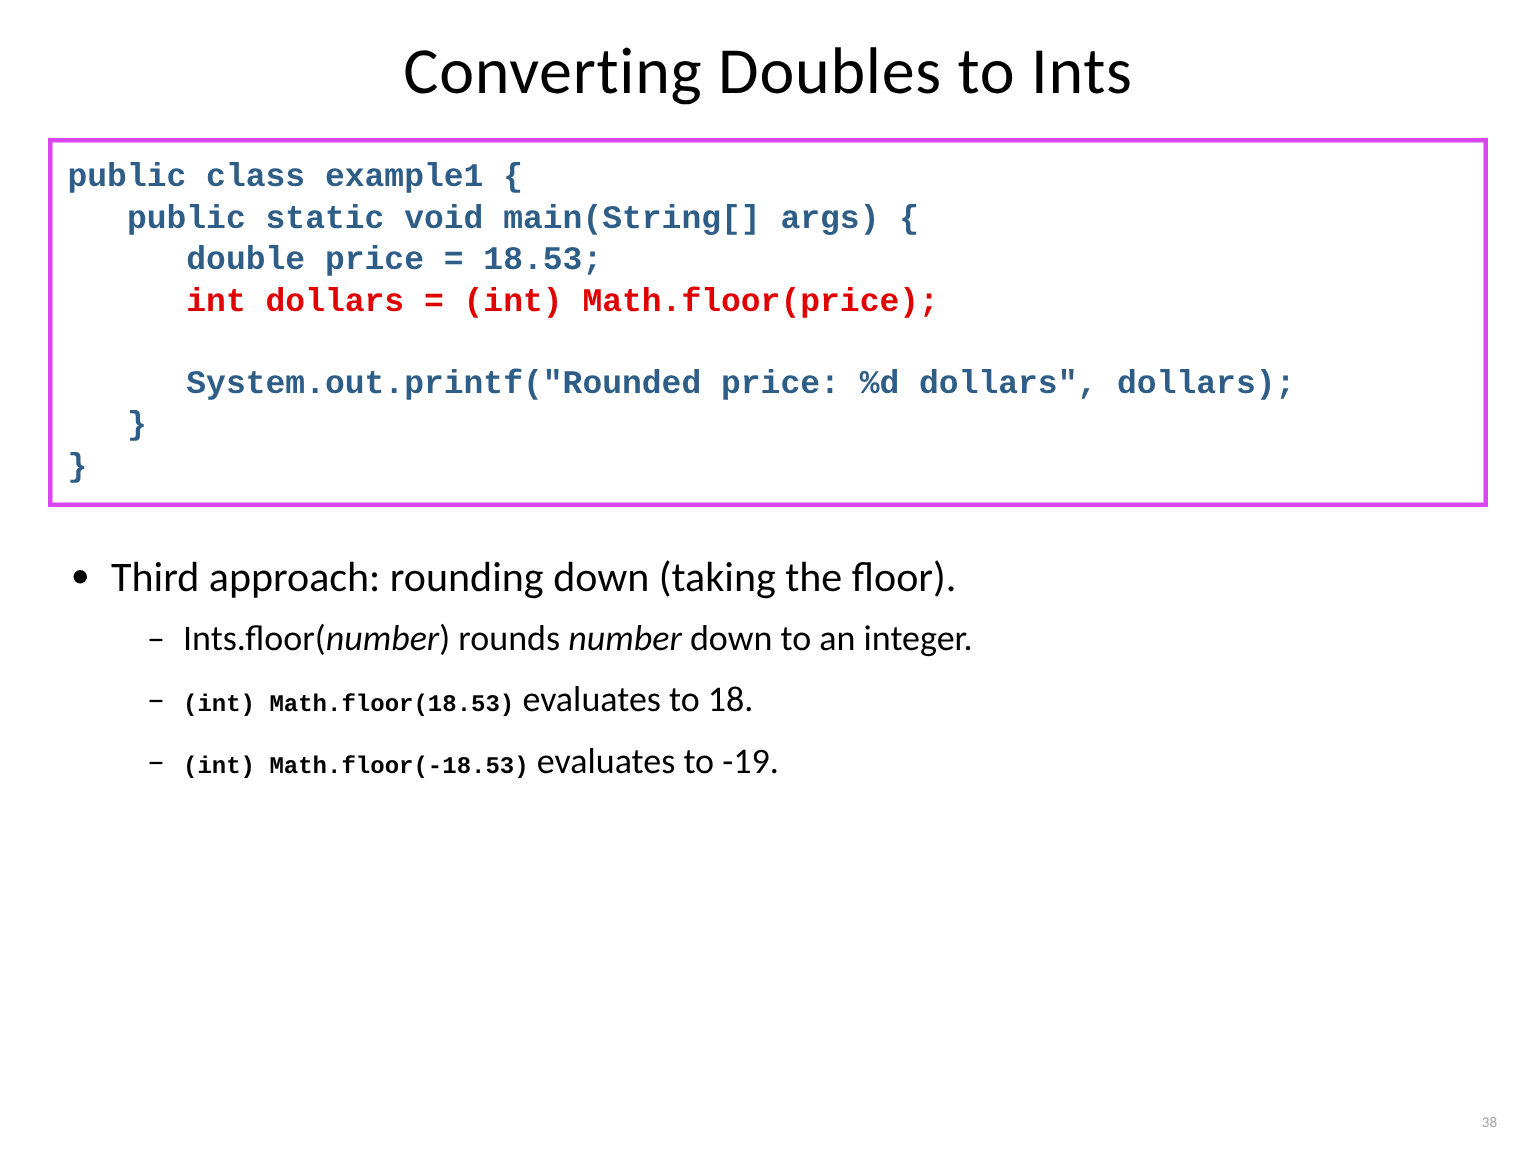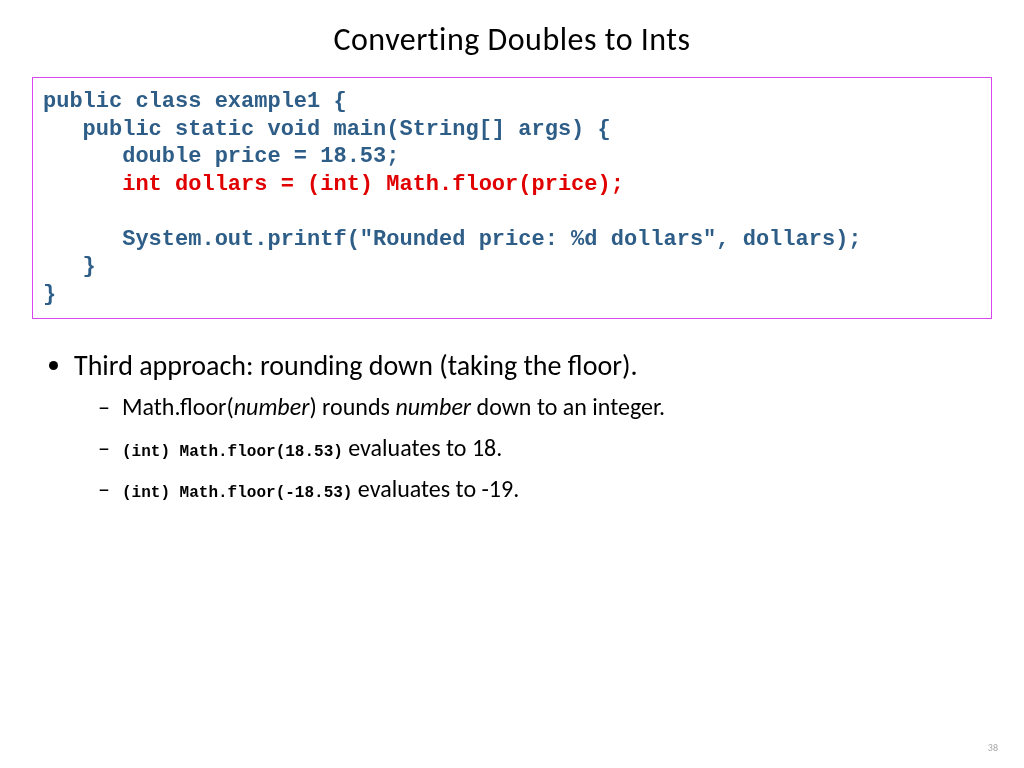--- a/index.html
+++ b/index.html
@@ -1,20 +1,20 @@
 <!DOCTYPE html>
 <html><head>
 <meta charset="utf-8">
 <style>
   * { box-sizing: border-box; margin: 0; padding: 0; }
   html, body { width: 1024px; height: 768px; background: #fff; font-family: Calibri, Arial, sans-serif; overflow: hidden; }
   .slide { width: 1024px; height: 768px; position: relative; padding: 20px 32px 0 32px; }
-  .title { font-size: 32px; font-weight: 400; text-align: center; color: #000; margin-bottom: 18px; letter-spacing: 0.5px; }
+  .title { font-size: 44px; font-weight: 400; text-align: center; color: #000; margin-bottom: 18px; letter-spacing: 0.5px; }
   .code-box {
-    border: 1px solid #d946ef;
+    border: 3px solid #d946ef;
     padding: 10px 10px 10px 10px;
     font-family: "Courier New", monospace;
     font-size: 22px;
     font-weight: bold;
     line-height: 1.25;
     white-space: pre;
     color: #2e5e87;
     margin-bottom: 28px;
   }
   .code-box .hl { color: #e00000; }
@@ -41,21 +41,21 @@
 <span></span>
 <span>      System.out.printf("Rounded price: %d dollars", dollars);</span>
 <span>   }</span>
 <span>}</span></div>
 
   <ul class="top">
     <li>
       <span>Third approach: rounding down (taking the floor).</span>
       <ul class="sub">
         <li>
-          <span>Math.floor(</span><span class="ital">number</span><span>) rounds </span><span class="ital">number</span><span> down to an integer.</span>
+          <span>Ints.floor(</span><span class="ital">number</span><span>) rounds </span><span class="ital">number</span><span> down to an integer.</span>
         </li>
         <li>
           <span class="mono">(int) Math.floor(18.53)</span><span>  evaluates to 18.</span>
         </li>
         <li>
           <span class="mono">(int) Math.floor(-18.53)</span><span>  evaluates to -19.</span>
         </li>
       </ul>
     </li>
   </ul>

